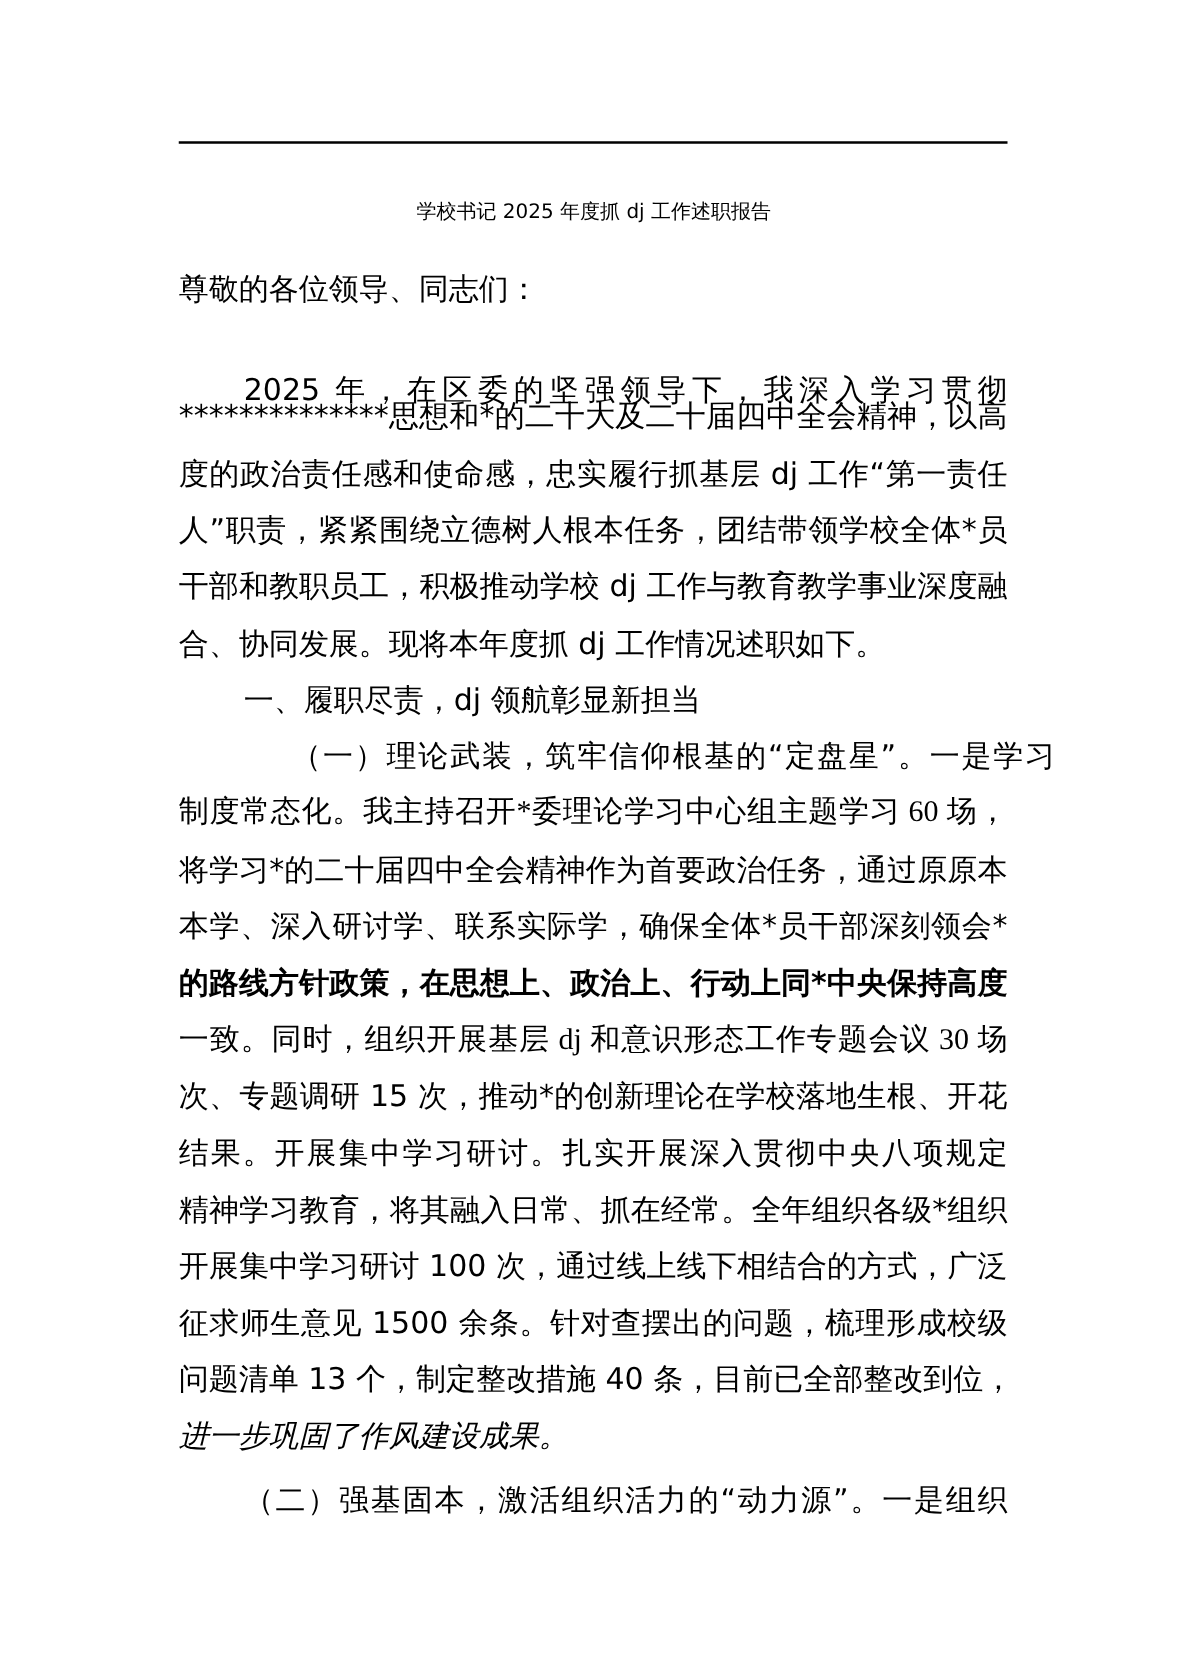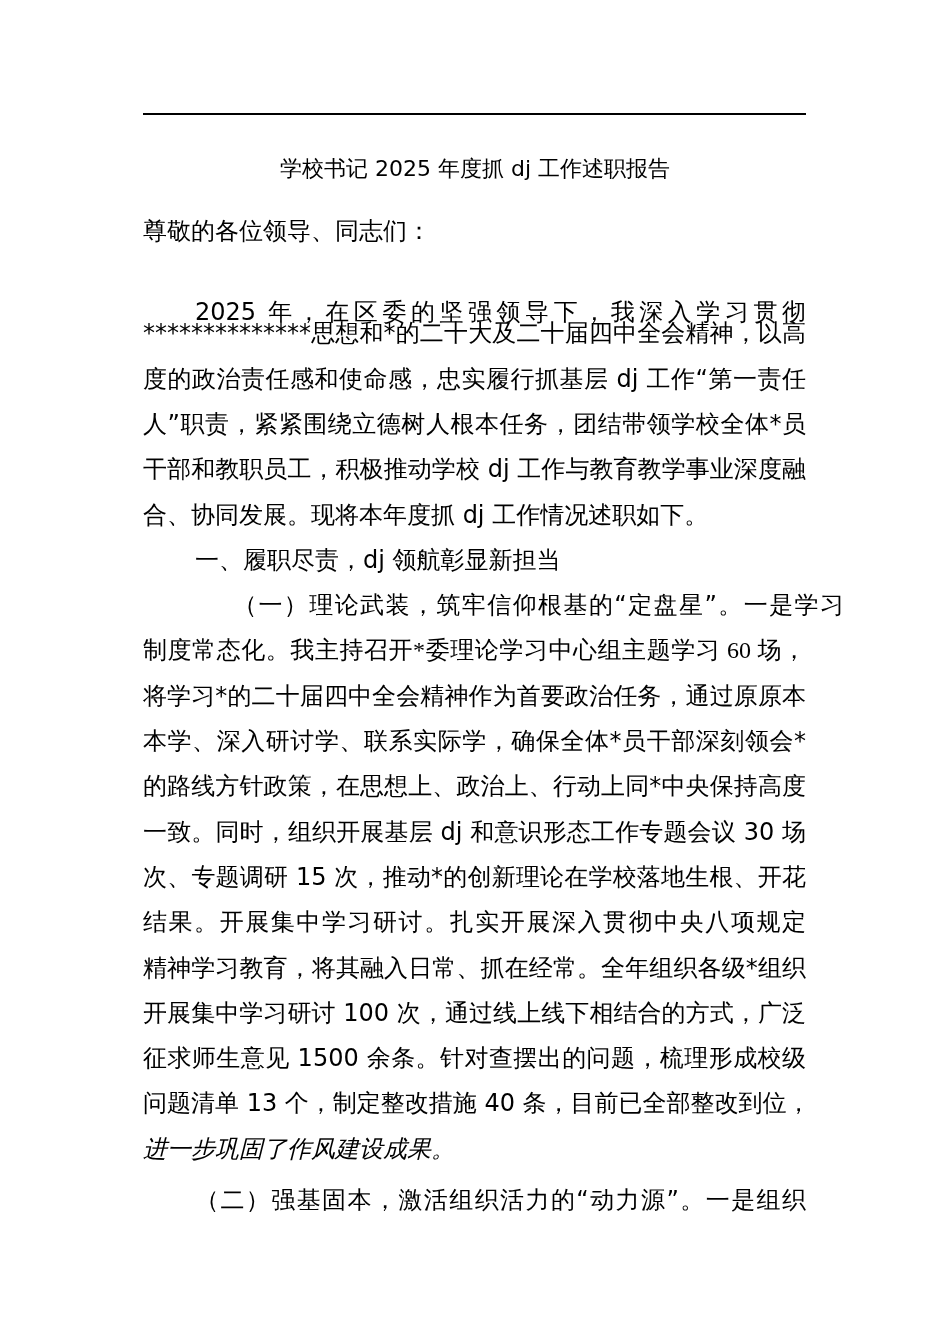--- a/index.html
+++ b/index.html
@@ -1,20 +1,20 @@
 <!DOCTYPE html>
 <html><head>
 <meta charset="utf-8">
 <style>
   html, body { margin: 0; padding: 0; background: #ffffff; }
   body { width: 950px; height: 1344px; position: relative; overflow: hidden;
          font-family: "DejaVu Sans", "Liberation Sans", sans-serif; color: #000; }
   .rule { position: absolute; left: 143px; top: 113px; width: 663px; height: 2px; background: #000; }
   .title { position: absolute; left: 0; width: 950px; top: 152px; text-align: center;
-           font-size: 22px; line-height: 34px; letter-spacing: 0; }
+           font-size: 16px; line-height: 34px; letter-spacing: 0; }
   .line { position: absolute; left: 143px; width: 663px; font-size: 24px; line-height: 34px;
           white-space: nowrap; text-align: justify; text-align-last: justify; }
   .line.last { text-align-last: left; }
   .line.indent { left: 195px; width: 611px; }
 </style>
 </head>
 <body>
 
 <div>
   <div class="rule"></div>
@@ -26,22 +26,22 @@
       <div class="line" style="top: 316px;">**************思想和*的二十大及二十届四中全会精神，以高</div>
       <div class="line" style="top: 362px;">度的政治责任感和使命感，忠实履行抓基层 dj 工作“第一责任</div>
       <div class="line" style="top: 407px;">人”职责，紧紧围绕立德树人根本任务，团结带领学校全体*员</div>
       <div class="line" style="top: 452px;">干部和教职员工，积极推动学校 dj 工作与教育教学事业深度融</div>
       <div class="line last" style="top: 498px;">合、协同发展。现将本年度抓 dj 工作情况述职如下。</div>
       <div class="line indent last" style="top: 543px;">一、履职尽责，dj 领航彰显新担当</div>
       <div class="line indent" style="top: 588px; margin-left: 38px;">（一）理论武装，筑牢信仰根基的“定盘星”。一是学习</div>
       <div class="line" style="top: 633px; font-family: Liberation Serif, serif;">制度常态化。我主持召开*委理论学习中心组主题学习 60 场，</div>
       <div class="line" style="top: 679px;">将学习*的二十届四中全会精神作为首要政治任务，通过原原本</div>
       <div class="line" style="top: 724px;">本学、深入研讨学、联系实际学，确保全体*员干部深刻领会*</div>
-      <div class="line" style="top: 769px;">的路线方针政策，在思想上、政治上、行动上同*中央保持高度</div>
-      <div class="line" style="top: 815px;">一致。同时，组织开展基层 dj 和意识形态工作专题会议 30 场</div>
+      <div class="line" style="top: 769px; font-weight: bold;">的路线方针政策，在思想上、政治上、行动上同*中央保持高度</div>
+      <div class="line" style="top: 815px; font-family: Liberation Serif, serif;">一致。同时，组织开展基层 dj 和意识形态工作专题会议 30 场</div>
       <div class="line" style="top: 860px;">次、专题调研 15 次，推动*的创新理论在学校落地生根、开花</div>
       <div class="line" style="top: 905px;">结果。开展集中学习研讨。扎实开展深入贯彻中央八项规定</div>
       <div class="line" style="top: 951px;">精神学习教育，将其融入日常、抓在经常。全年组织各级*组织</div>
       <div class="line" style="top: 996px;">开展集中学习研讨 100 次，通过线上线下相结合的方式，广泛</div>
       <div class="line" style="top: 1041px;">征求师生意见 1500 余条。针对查摆出的问题，梳理形成校级</div>
       <div class="line" style="top: 1086px;">问题清单 13 个，制定整改措施 40 条，目前已全部整改到位，</div>
       <div class="line last" style="top: 1132px; font-style: italic;">进一步巩固了作风建设成果。</div>
       <div class="line indent" style="top: 1183px;">（二）强基固本，激活组织活力的“动力源”。一是组织</div>
     </div>
 </div>

